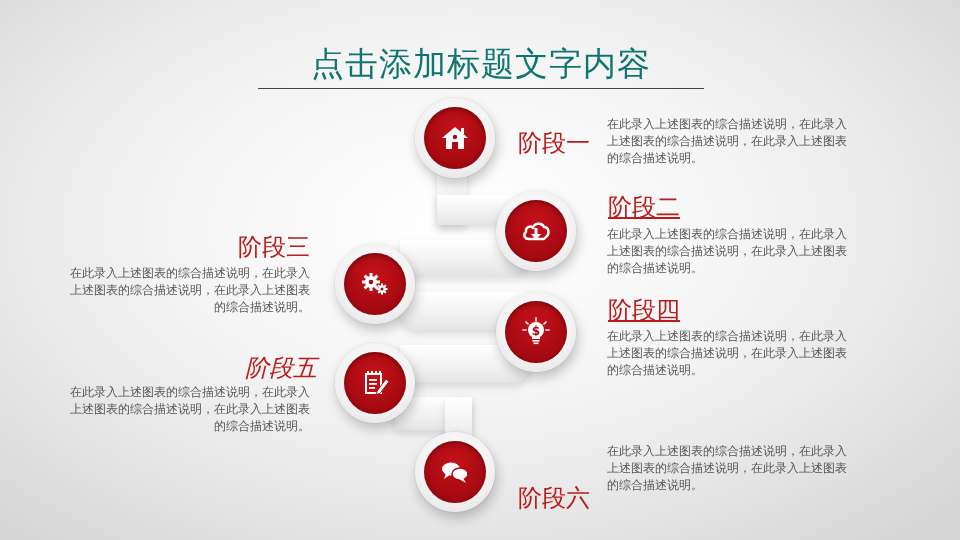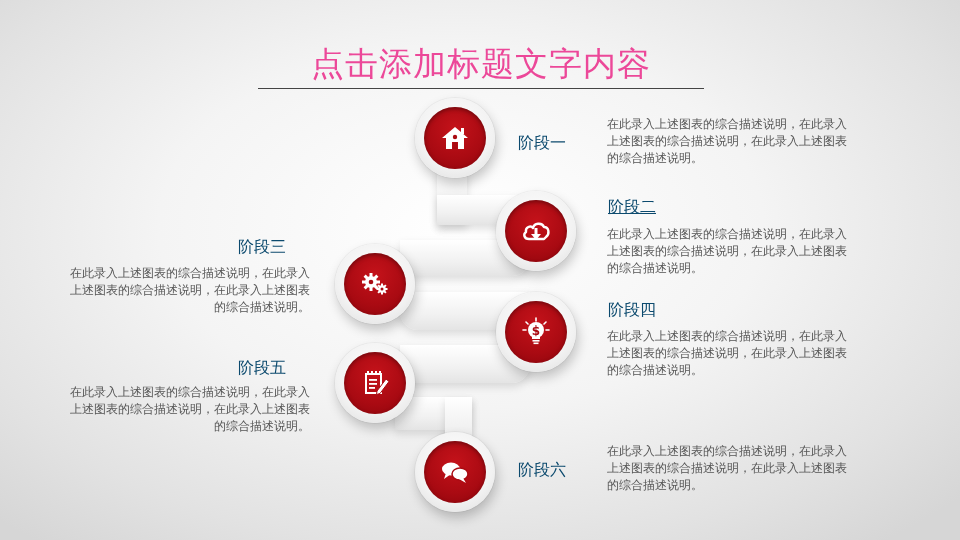--- a/index.html
+++ b/index.html
@@ -4,21 +4,21 @@
 <style>
   * { margin:0; padding:0; box-sizing:border-box; }
   html, body { width:960px; height:540px; overflow:hidden; }
   body {
     position:relative;
     font-family: "DejaVu Sans", "Liberation Sans", sans-serif;
     background: radial-gradient(ellipse 70% 75% at 48% 42%, #ffffff 0%, #f4f4f4 45%, #e2e2e2 80%, #d6d6d6 100%);
   }
   .title {
     position:absolute; left:258px; top:42px; width:446px; text-align:center;
-    font-size:33px; color:#ec4899; letter-spacing:1px; line-height:44px;
+    font-size:33px; color:#0f766e; letter-spacing:1px; line-height:44px;
   }
   .title-rule {
     position:absolute; left:258px; top:88px; width:446px; height:1px; background:#444;
   }
   
   .ribbon {
     position:absolute; background:linear-gradient(180deg,#ffffff 0%, #f1f1f1 60%, #e4e4e4 100%);
     box-shadow: 0 4px 8px rgba(0,0,0,0.12);
   }
   .node {
@@ -27,21 +27,21 @@
     box-shadow: 2px 6px 12px rgba(0,0,0,0.22), 0 0 0 1px rgba(0,0,0,0.04);
   }
   .node .disc {
     position:absolute; left:9px; top:9px; width:62px; height:62px; border-radius:50%;
     background: radial-gradient(circle at 50% 35%, #c4121a 0%, #a90a12 60%, #8c050c 100%);
     box-shadow: inset 0 2px 4px rgba(0,0,0,0.35);
     display:flex; align-items:center; justify-content:center;
   }
   .node svg { width:32px; height:32px; }
   .stage {
-    position:absolute; font-size:16px; color:#0c4a6e; line-height:24px; white-space:nowrap;
+    position:absolute; font-size:24px; color:#b91c1c; line-height:24px; white-space:nowrap;
   }
   .desc {
     position:absolute; font-size:12px; color:#555; line-height:17px; width:240px;
   }
   .desc.right-align { text-align:right; }
 </style>
 </head>
 <body>
 
 <div class="title">点击添加标题文字内容</div>
@@ -114,47 +114,47 @@
         <line x1="26" y1="14" x2="29" y2="14"></line>
       </g>
       <circle cx="16" cy="14" r="8" fill="#fff"></circle>
       <rect x="12" y="21" width="8" height="2" fill="#fff"></rect>
       <rect x="12.5" y="24" width="7" height="1.6" fill="#fff"></rect>
       <rect x="13.5" y="26.5" width="5" height="1.6" fill="#fff"></rect>
       <text x="16" y="18.5" text-anchor="middle" font-size="12" font-weight="bold" fill="#a90a12" font-family="DejaVu Sans, sans-serif">$</text>
     </svg>
   </div>
 </div>
-<div class="stage" style="left:608px;top:298px;">阶段四</div>
+<div class="stage" style="left:608px;top:298px;text-decoration:underline;">阶段四</div>
 <div class="desc" style="left:607px;top:328px;">在此录入上述图表的综合描述说明，在此录入上述图表的综合描述说明，在此录入上述图表的综合描述说明。</div>
 
 <div class="node" style="left:335px;top:343px;">
   <div class="disc">
     <svg viewBox="0 0 32 32">
       <rect x="7" y="7" width="15" height="19" fill="none" stroke="#fff" stroke-width="2"></rect>
       <g fill="#fff">
         <rect x="8" y="4" width="2" height="4"></rect>
         <rect x="12" y="4" width="2" height="4"></rect>
         <rect x="16" y="4" width="2" height="4"></rect>
         <rect x="20" y="4" width="2" height="4"></rect>
         <rect x="10" y="12" width="8" height="1.8"></rect>
         <rect x="10" y="16" width="8" height="1.8"></rect>
         <rect x="10" y="20" width="6" height="1.8"></rect>
       </g>
       <path d="M18 24 L27 12 L30 14.5 L21 26.5 L17.5 27.5 Z" fill="#fff" stroke="#a90a12" stroke-width="1"></path>
     </svg>
   </div>
 </div>
-<div class="stage" style="left:238px;top:356px;">阶段五</div>
+<div class="stage" style="left:245px;top:356px;font-style:italic;">阶段五</div>
 <div class="desc right-align" style="left:70px;top:384px;">在此录入上述图表的综合描述说明，在此录入上述图表的综合描述说明，在此录入上述图表的综合描述说明。</div>
 
 <div class="node" style="left:415px;top:432px;">
   <div class="disc">
     <svg viewBox="0 0 32 32">
       <ellipse cx="12" cy="13" rx="9" ry="6.5" fill="#fff"></ellipse>
       <path d="M7 17 L5 23 L12 18 Z" fill="#fff"></path>
       <ellipse cx="21" cy="18" rx="8" ry="6" fill="#fff" stroke="#a90a12" stroke-width="1.5"></ellipse>
       <path d="M24 22 L27 27 L20 23 Z" fill="#fff"></path>
     </svg>
   </div>
 </div>
-<div class="stage" style="left:518px;top:458px;">阶段六</div>
+<div class="stage" style="left:518px;top:486px;">阶段六</div>
 <div class="desc" style="left:607px;top:443px;">在此录入上述图表的综合描述说明，在此录入上述图表的综合描述说明，在此录入上述图表的综合描述说明。</div>
 
 </body></html>

